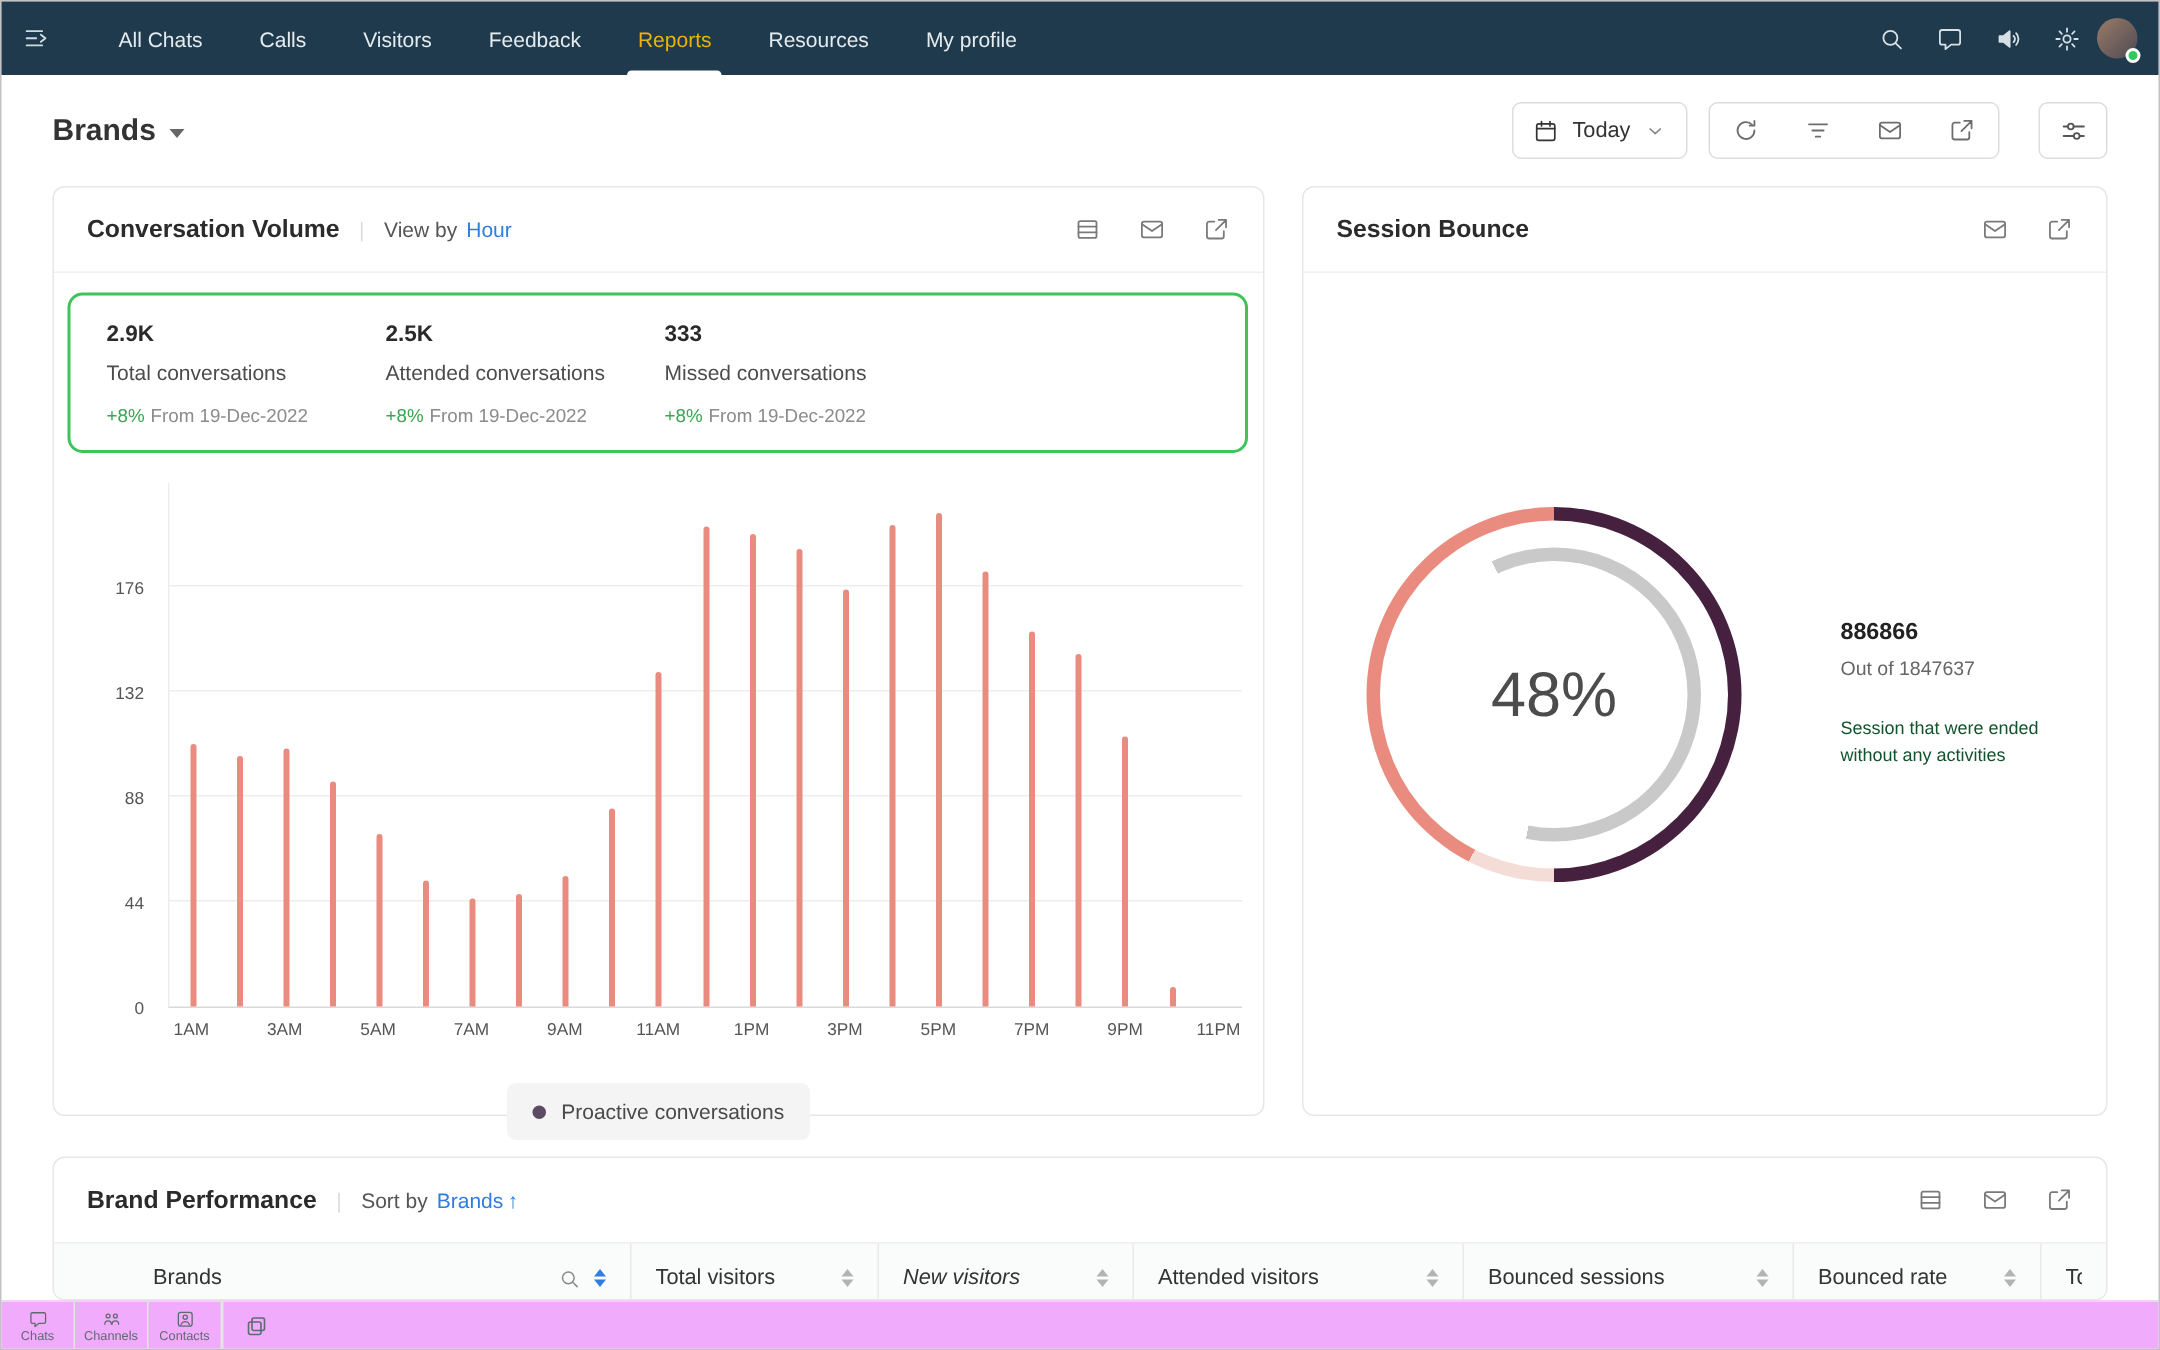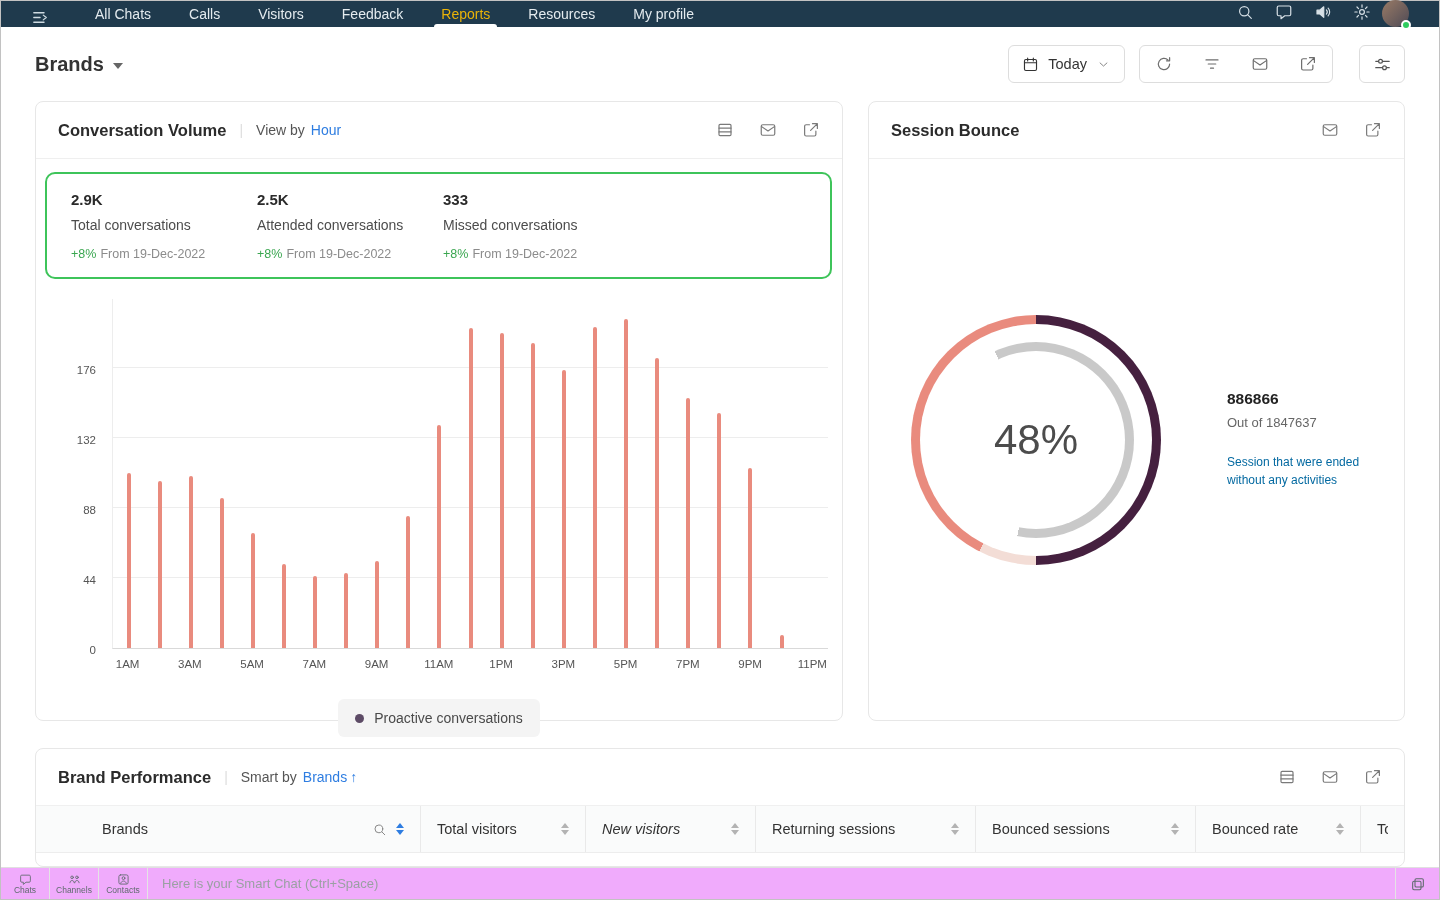--- a/index.html
+++ b/index.html
@@ -1,21 +1,21 @@
 <!DOCTYPE html>
 <html><head>
 <meta charset="utf-8">
 <style>
   *{box-sizing:border-box;margin:0;padding:0}
   html,body{width:1440px;height:900px}
   body{font-family:"Liberation Sans",sans-serif;background:#fff;overflow:hidden}
   .app{width:1440px;height:900px;border:1px solid #c2c2c2;display:flex;flex-direction:column;background:#fff}
 
   
-  .topnav{height:26px;background:#1f3a4d;display:flex;align-items:flex-end;padding:0 30px;flex:0 0 auto;color:#dfe7ec}
+  .topnav{height:49px;background:#1f3a4d;display:flex;align-items:center;padding:0 14px;flex:0 0 auto;color:#dfe7ec}
   .nav-toggle{background:none;border:none;color:#cfdbe2;margin-right:26px;cursor:pointer;display:flex;align-items:center}
   .nav-items{display:flex;height:100%}
   .nav-item{display:flex;align-items:center;padding:0 19px;font-size:14px;color:#e4ebef;position:relative;cursor:pointer;white-space:nowrap}
   .nav-item.active{color:#eab308}
   .nav-item.active::after{content:"";position:absolute;left:12px;right:12px;bottom:0;height:3px;background:#fff;border-radius:3px 3px 0 0}
   .nav-right{margin-left:auto;display:flex;align-items:center;gap:9px}
   .nav-icon-btn{background:none;border:none;color:#d7e0e6;width:30px;height:30px;display:flex;align-items:center;justify-content:center;cursor:pointer}
   .avatar-wrap{width:27px;height:27px;border-radius:50%;position:relative;margin-left:5px;background:linear-gradient(135deg,#9a7b66,#4e4a55);cursor:pointer;flex:0 0 auto}
   .status-dot{position:absolute;right:-2px;bottom:-3px;width:10px;height:10px;border-radius:50%;background:#2ecc5e;border:2px solid #fff}
 
@@ -76,21 +76,21 @@
   .donut{width:250px;height:250px;position:relative;flex:0 0 auto}
   .ring{position:absolute;border-radius:50%}
   .r1{inset:0}
   .h1{inset:9px;background:#fff}
   .r2{inset:27px}
   .h2{inset:36px;background:#fff}
   .donut-center{position:absolute;inset:0;display:flex;align-items:center;justify-content:center;font-size:42px;color:#4c4c4c}
   .bounce-text{margin-left:66px}
   .bounce-value{font-size:15.5px;font-weight:bold;color:#222}
   .bounce-outof{font-size:13px;color:#666;margin-top:7px}
-  .bounce-desc{font-size:12px;color:#0369a1;margin-top:24px;width:152px;line-height:1.45}
+  .bounce-desc{font-size:12px;color:#14532d;margin-top:24px;width:152px;line-height:1.45}
 
   
   .card-brand{margin:27px 34px 0;flex:1;overflow:hidden;display:flex;flex-direction:column;min-height:0}
   .card-brand .card-head{height:56px}
   .table-header{display:flex;height:48px;border-top:1px solid #f0f0f0;border-bottom:1px solid #ededed;background:#fafbfb;flex:0 0 auto}
   .th{display:flex;align-items:center;padding:0 16px;border-right:1px solid #e9e9e9;font-size:14.5px;color:#333;min-width:0;cursor:pointer}
   .th:last-child{border-right:none}
   .th .lbl{white-space:nowrap;overflow:hidden}
   .th-controls{margin-left:auto;display:flex;align-items:center;gap:9px}
   .sort{display:inline-flex;flex-direction:column;gap:2px;cursor:pointer}
@@ -444,21 +444,21 @@
         </div>
       </div>
     </section>
 
   </div>
 
   <section class="card card-brand">
     <div class="card-head">
       <span class="card-title">Brand Performance</span>
       <span class="head-sep">|</span>
-      <span class="muted-label">Smart by</span>
+      <span class="muted-label">Sort by</span>
       <span class="link">Brands</span>
       <span class="sort-arrow">↑</span>
       <div class="head-icons">
           <button class="hbtn">
             <span style="display: inline-flex;">
               <svg width="18" height="18" viewBox="0 0 24 24" fill="none" stroke="currentColor" stroke-width="1.6" stroke-linecap="round" stroke-linejoin="round">
                 <rect x="4" y="4.5" width="16" height="15" rx="1.5"></rect>
                 <path d="M4 9.5h16M4 14.5h16"></path>
               </svg>
             </span>
@@ -511,21 +511,21 @@
         <div class="th" style="width: 170px; font-style: italic;">
           <span class="lbl">New visitors</span>
           <span class="th-controls">
             <span class="sort">
               <i class="up"></i>
               <i class="down"></i>
             </span>
           </span>
         </div>
         <div class="th" style="width: 220px;">
-          <span class="lbl">Returning sessions</span>
+          <span class="lbl">Attended visitors</span>
           <span class="th-controls">
             <span class="sort">
               <i class="up"></i>
               <i class="down"></i>
             </span>
           </span>
         </div>
         <div class="th" style="width: 220px; gap: 32px;">
           <span class="lbl">Bounced sessions</span>
           <span class="th-controls">
@@ -574,21 +574,20 @@
           <span style="display: inline-flex;">
             <svg width="13" height="13" viewBox="0 0 24 24" fill="none" stroke="currentColor" stroke-width="1.6" stroke-linecap="round" stroke-linejoin="round">
               <rect x="3.5" y="3.5" width="17" height="17" rx="3"></rect>
               <circle cx="12" cy="9.5" r="2.6"></circle>
               <path d="M6.8 19c.7-2.5 2.7-4.1 5.2-4.1s4.5 1.6 5.2 4.1"></path>
             </svg>
           </span>
           <span class="bb-label">Contacts</span>
         </div>
       </div>
-    <input class="bb-input" placeholder="Here is your Smart Chat (Ctrl+Space)" style="">
     <button class="bb-right">
         <span class="js-icon" style="display: inline-flex;">
           <svg width="16" height="16" viewBox="0 0 24 24" fill="none" stroke="currentColor" stroke-width="1.6" stroke-linecap="round" stroke-linejoin="round">
             <rect x="7.5" y="4" width="12.5" height="12.5" rx="2"></rect>
             <rect x="4" y="8" width="12.5" height="12.5" rx="2"></rect>
           </svg>
         </span>
       </button>
   </footer>
 

